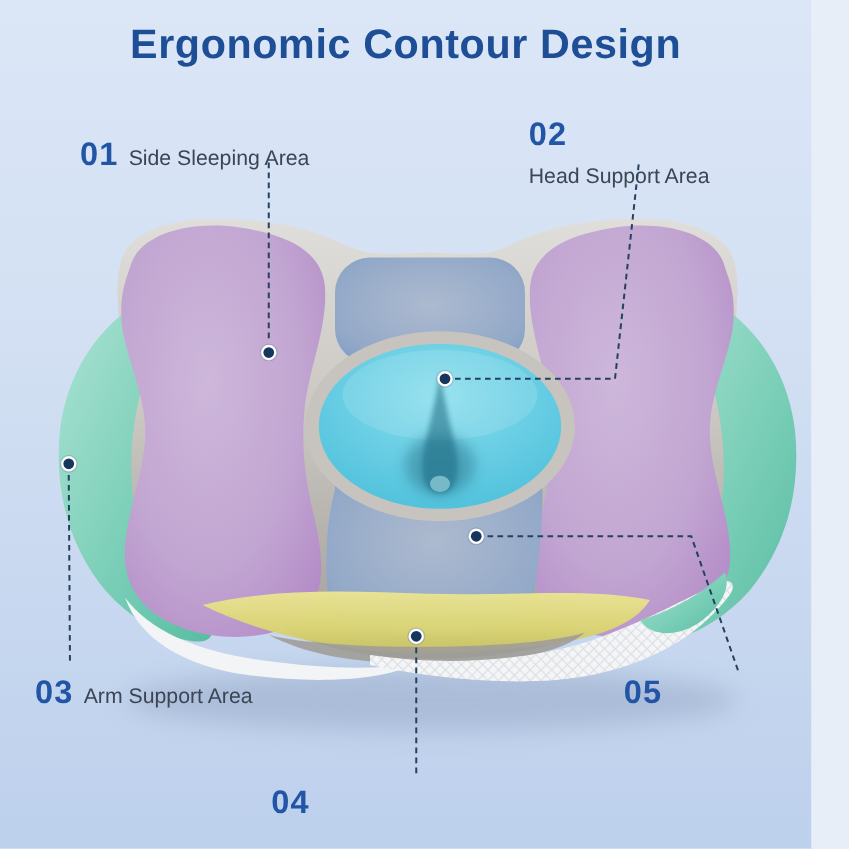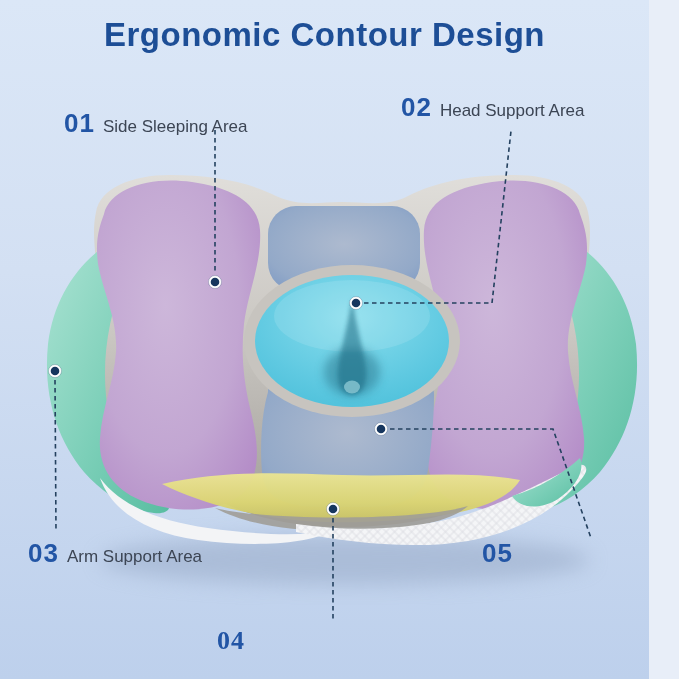--- a/index.html
+++ b/index.html
@@ -176,28 +176,28 @@
       </g>
     </g>
   </svg>
 
   <div class="title">Ergonomic Contour Design</div>
 
   <div class="callout" style="left:64px;top:92px;margin-top:16px;">
     <span class="num">01</span>
     <span class="txt">Side Sleeping Area</span>
   </div>
-  <div class="callout" style="left:401px;top:92px;">
+  <div class="callout" style="left:423px;top:92px;flex-direction:column;">
     <span class="num">02</span>
     <span class="txt">Head Support Area</span>
   </div>
   <div class="callout" style="left:28px;top:538px;">
     <span class="num">03</span>
     <span class="txt">Arm Support Area</span>
   </div>
-  <div class="callout" style="left:217px;top:626px;font-family:Liberation Serif, serif;">
+  <div class="callout" style="left:217px;top:626px;">
     <span class="num">04</span>
   </div>
-  <div class="callout wrap" style="left:482px;top:538px;">
+  <div class="callout wrap" style="left:499px;top:538px;">
     <span class="num">05</span>
   </div>
 
 </div>
 
 </body></html>

